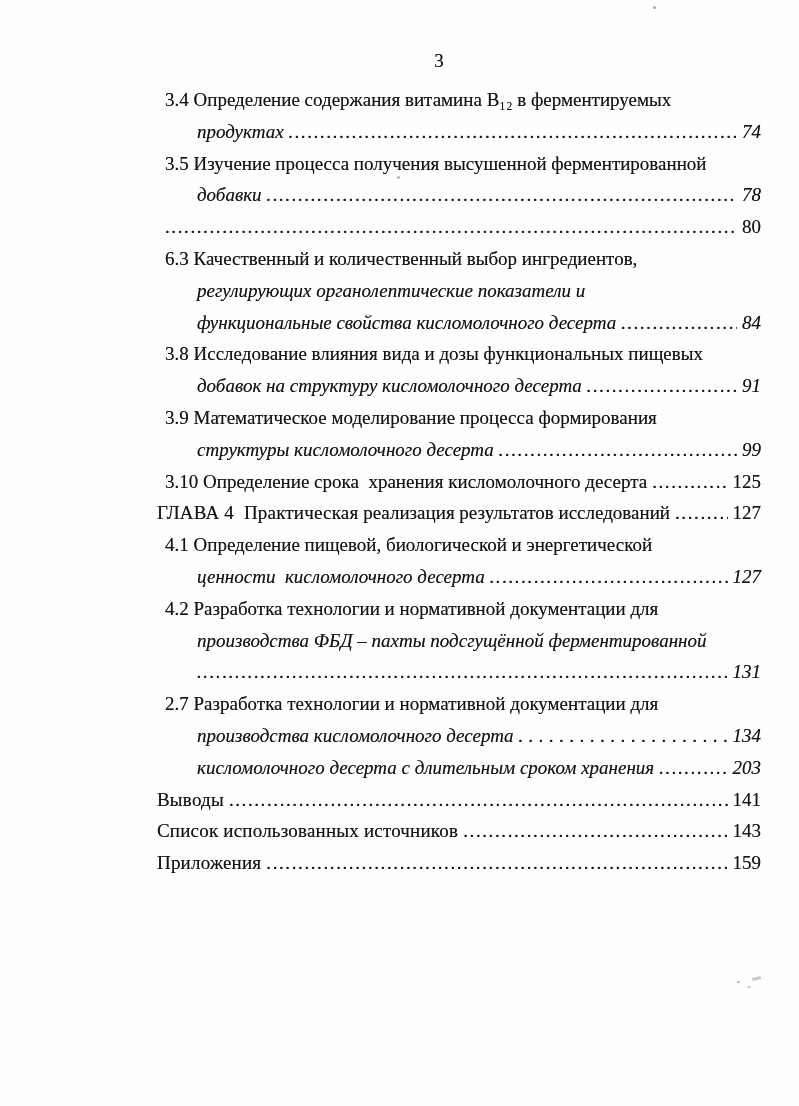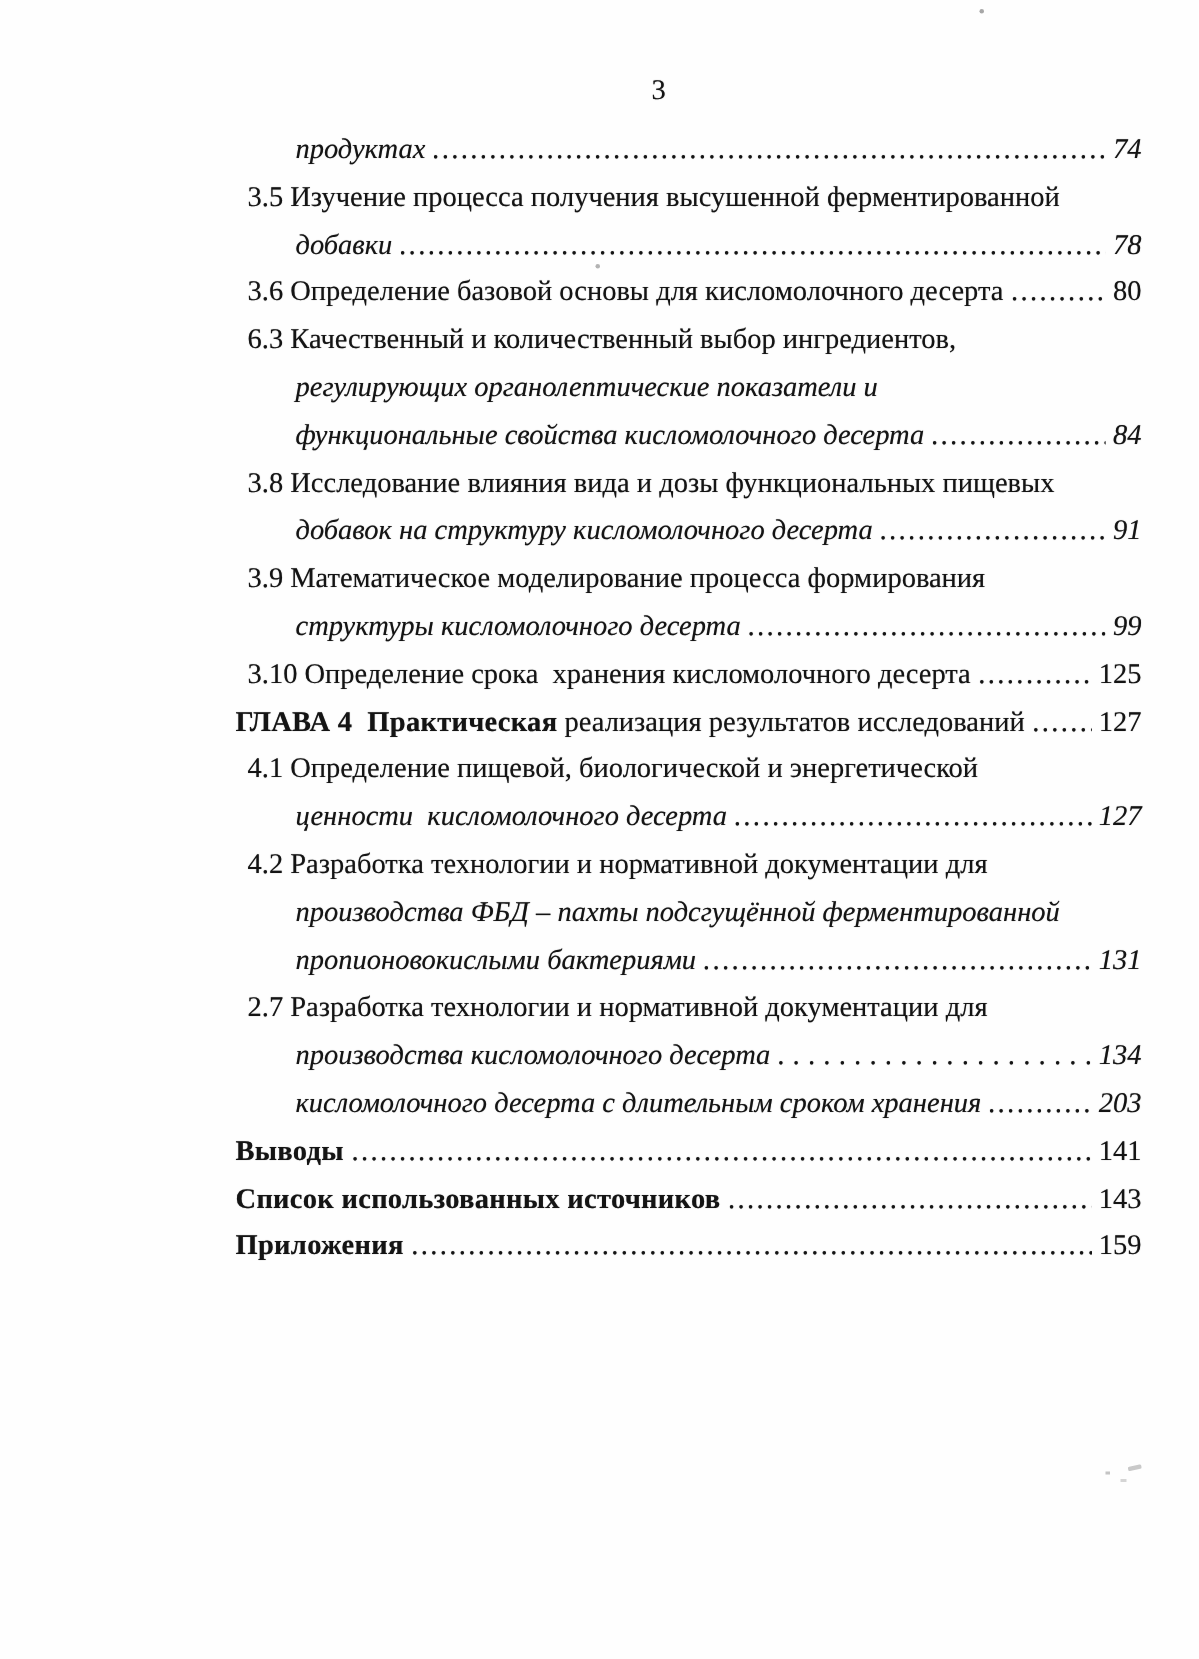--- a/index.html
+++ b/index.html
@@ -21,21 +21,21 @@
   }
   .entry { margin:0; }
   .line {
     display:flex; align-items:baseline;
     font-size:19px; line-height:31.8px;
     white-space:nowrap;
   }
   .item .first  { padding-left:8px; }
   .item .cont   { padding-left:40px;font-style:italic; }
   .chapter .first { padding-left:0; }
-  .chapter b { font-weight:bold; letter-spacing:0.2px; }
+  .chapter b { font-weight:normal; letter-spacing:0.2px; }
   .title { flex:0 0 auto; padding-right:5px; }
   .leader {
     flex:1 1 aupx; flex:1 1 auto; min-width:14px;
     overflow:hidden; white-space:nowrap;
     margin-right:5px;
     letter-spacing:1.6px;
   }
   .leader.spaced { letter-spacing:5.5px; }
   .pageref { flex:0 0 auto; }
   
@@ -46,37 +46,37 @@
   .a4 { left:752px; top:977px; width:9px;  height:3px; opacity:.45; border-radius:1px; transform:rotate(-12deg); }
   .a5 { left:747px; top:986px; width:4px; height:2px; opacity:.35; border-radius:0; }
 </style>
 </head>
 <body>
 
 <div class="page">
   <div class="page-number">3</div>
   <div class="toc" id="toc">
       <div class="entry item">
+        <div class="line first">3.4 Определение содержания витамина В₁₂ в ферментируемых</div>
         <div class="line withpage cont">
           <span class="title">продуктах</span>
           <span class="leader dots">............................................................................................................................................................................................................................</span>
           <span class="pageref">74</span>
         </div>
       </div>
       <div class="entry item">
         <div class="line first">3.5 Изучение процесса получения высушенной ферментированной</div>
         <div class="line withpage cont">
           <span class="title">добавки</span>
           <span class="leader dots">............................................................................................................................................................................................................................</span>
           <span class="pageref">78</span>
         </div>
       </div>
       <div class="entry item">
         <div class="line withpage first">
-          <span class="title">3.6 Определение базовой основы для кисломолочного десерта</span>
           <span class="leader dots">............................................................................................................................................................................................................................</span>
           <span class="pageref">80</span>
         </div>
       </div>
       <div class="entry item">
         <div class="line first">6.3 Качественный и количественный выбор ингредиентов,</div>
         <div class="line cont">регулирующих органолептические показатели и</div>
         <div class="line withpage cont">
           <span class="title">функциональные свойства кисломолочного десерта</span>
           <span class="leader dots">............................................................................................................................................................................................................................</span>
@@ -118,21 +118,20 @@
         <div class="line withpage cont">
           <span class="title">ценности&nbsp; кисломолочного десерта</span>
           <span class="leader dots">............................................................................................................................................................................................................................</span>
           <span class="pageref">127</span>
         </div>
       </div>
       <div class="entry item">
         <div class="line first">4.2 Разработка технологии и нормативной документации для</div>
         <div class="line cont">производства ФБД – пахты подсгущённой ферментированной</div>
         <div class="line withpage cont">
-          <span class="title">пропионовокислыми бактериями</span>
           <span class="leader dots">............................................................................................................................................................................................................................</span>
           <span class="pageref">131</span>
         </div>
       </div>
       <div class="entry item">
         <div class="line first">2.7 Разработка технологии и нормативной документации для</div>
         <div class="line withpage cont">
           <span class="title">производства кисломолочного десерта</span>
           <span class="leader spaced">............................................................................................................................................................................................................................</span>
           <span class="pageref">134</span>

